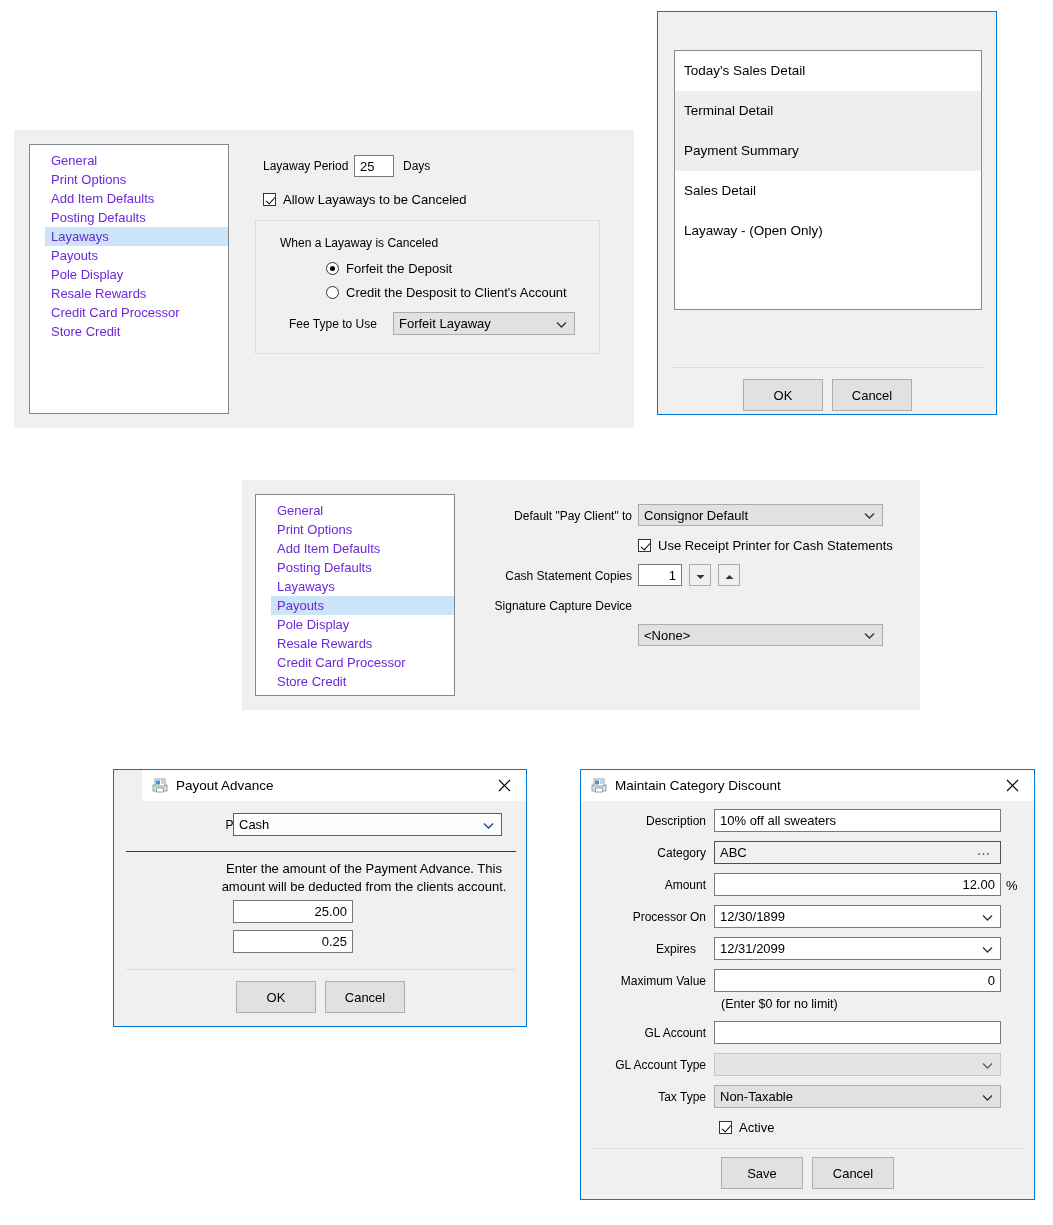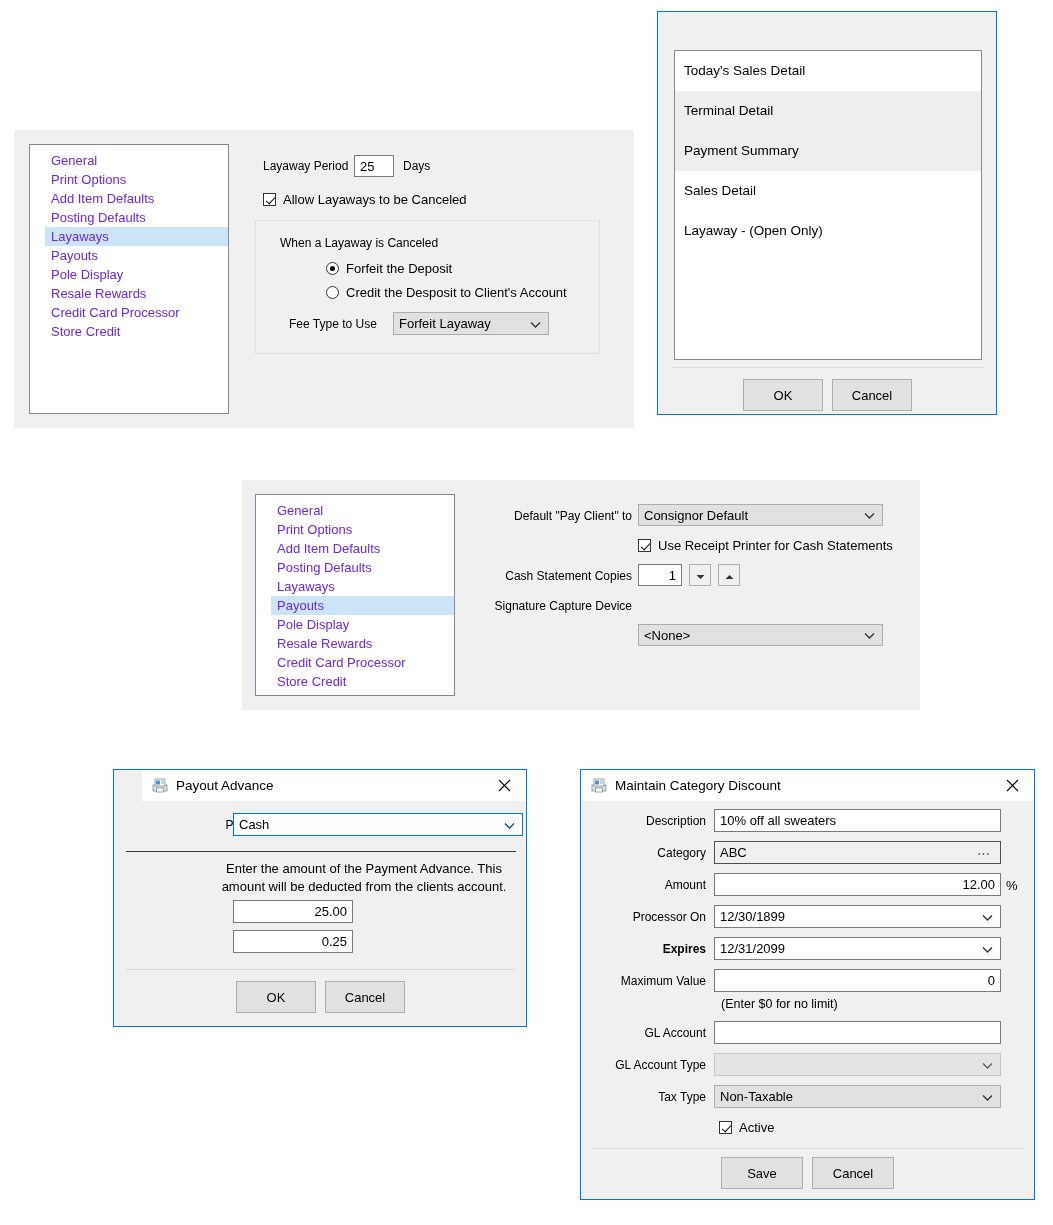--- a/index.html
+++ b/index.html
@@ -348,34 +348,34 @@
     <div class="rad-wrap" style="left:70px; top:40px;">
       <span class="rad checked"></span>
       <span>Forfeit the Deposit</span>
     </div>
     <div class="rad-wrap" style="left:70px; top:64px;">
       <span class="rad"></span>
       <span>Credit the Desposit to Client's Account</span>
     </div>
 
     <div class="lbl" style="left:33px; top:96px;">Fee Type to Use</div>
-    <div class="combo" style="left:137px; top:91px; width:156px; height:23px;text-align:center;">
+    <div class="combo" style="left:137px; top:91px; width:182px; height:23px;text-align:center;">
       <span>Forfeit Layaway</span>
       <span class="chev">
         <svg width="11" height="7" viewBox="0 0 11 7">
             <path d="M1 1 L5.5 5.5 L10 1" stroke="#333" stroke-width="1.3" fill="none"></path>
           </svg>
       </span>
     </div>
   </div>
 </div>
 
 <div class="dialog" style="left:657px; top:11px; width:340px; height:404px;">
 
-  <div class="report-list" style="left:16px; top:38px; width:308px; height:310px;">
+  <div class="report-list" style="left:16px; top:38px; width:308px; height:260px;">
     <div class="report-row">
       <span>Today's Sales Detail</span>
     </div>
     <div class="report-row alt">
       <span>Terminal Detail</span>
     </div>
     <div class="report-row alt">
       <span>Payment Summary</span>
     </div>
     <div class="report-row">
@@ -490,21 +490,21 @@
     </span>
     <span class="title-text">Payout Advance</span>
     <span class="close-btn">
       <svg width="13" height="13" viewBox="0 0 13 13">
           <path d="M1 1 L12 12 M12 1 L1 12" stroke="#000" stroke-width="1.1"></path>
         </svg>
     </span>
   </div>
 
   <div class="lbl right" style="left:5px; top:48px; width:200px;">Payment Account</div>
-  <div class="combo focus" style="left:119px; top:43px; width:290px; height:23px;">
+  <div class="combo focus" style="left:119px; top:43px; width:269px; height:23px;">
     <span>Cash</span>
     <span class="chev">
       <svg width="11" height="7" viewBox="0 0 11 7">
           <path d="M1 1 L5.5 5.5 L10 1" stroke="#0b4f8a" stroke-width="1.3" fill="none"></path>
         </svg>
     </span>
   </div>
 
   <div class="hr" style="left:12px; top:81px; width:390px;"></div>
 
@@ -573,21 +573,21 @@
   <div class="lbl right" style="left:10px; top:140px; width:115px;">Processor On</div>
   <div class="combo white" style="left:133px; top:135px; width:287px; height:23px;">
     <span>12/30/1899</span>
     <span class="chev">
       <svg width="11" height="7" viewBox="0 0 11 7">
           <path d="M1 1 L5.5 5.5 L10 1" stroke="#333" stroke-width="1.3" fill="none"></path>
         </svg>
     </span>
   </div>
 
-  <div class="lbl right" style="left:10px; top:172px; width:115px;font-weight:bold;">Expires</div>
+  <div class="lbl right" style="left:0; top:172px; width:115px;">Expires</div>
   <div class="combo white" style="left:133px; top:167px; width:287px; height:23px;">
     <span>12/31/2099</span>
     <span class="chev">
       <svg width="11" height="7" viewBox="0 0 11 7">
           <path d="M1 1 L5.5 5.5 L10 1" stroke="#333" stroke-width="1.3" fill="none"></path>
         </svg>
     </span>
   </div>
 
   <div class="lbl right" style="left:5px; top:204px; width:120px;">Maximum Value</div>

